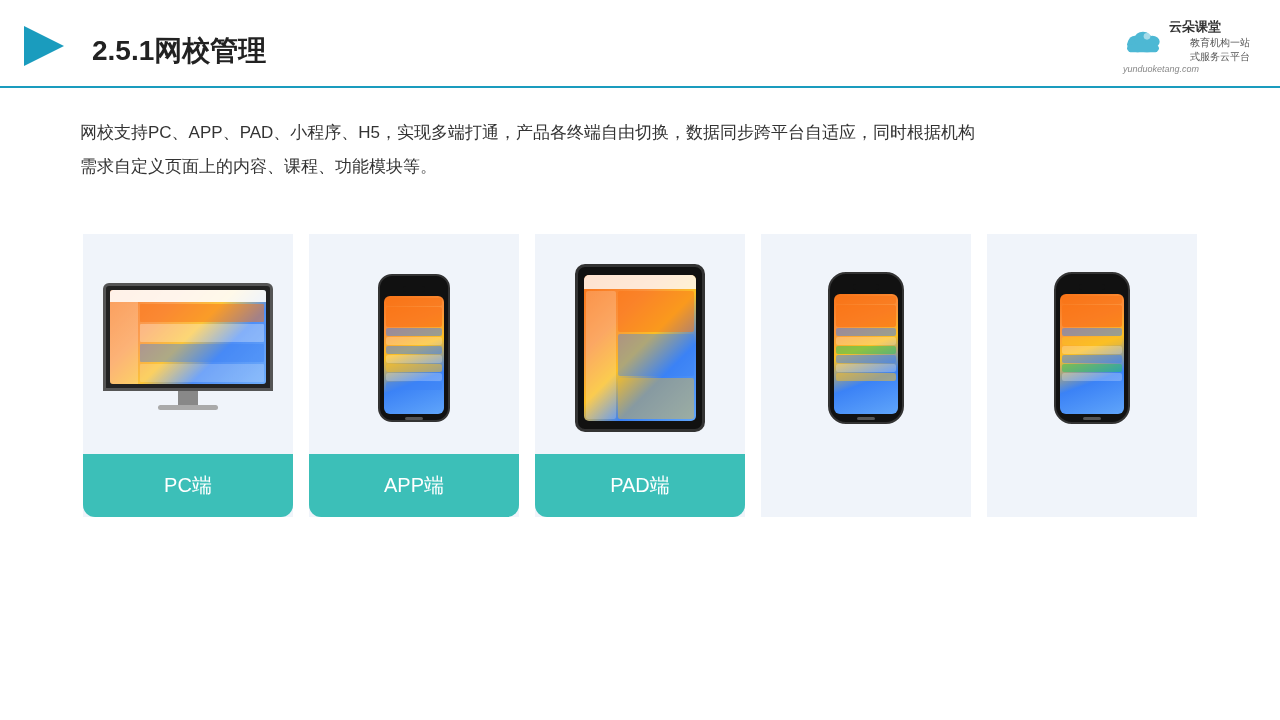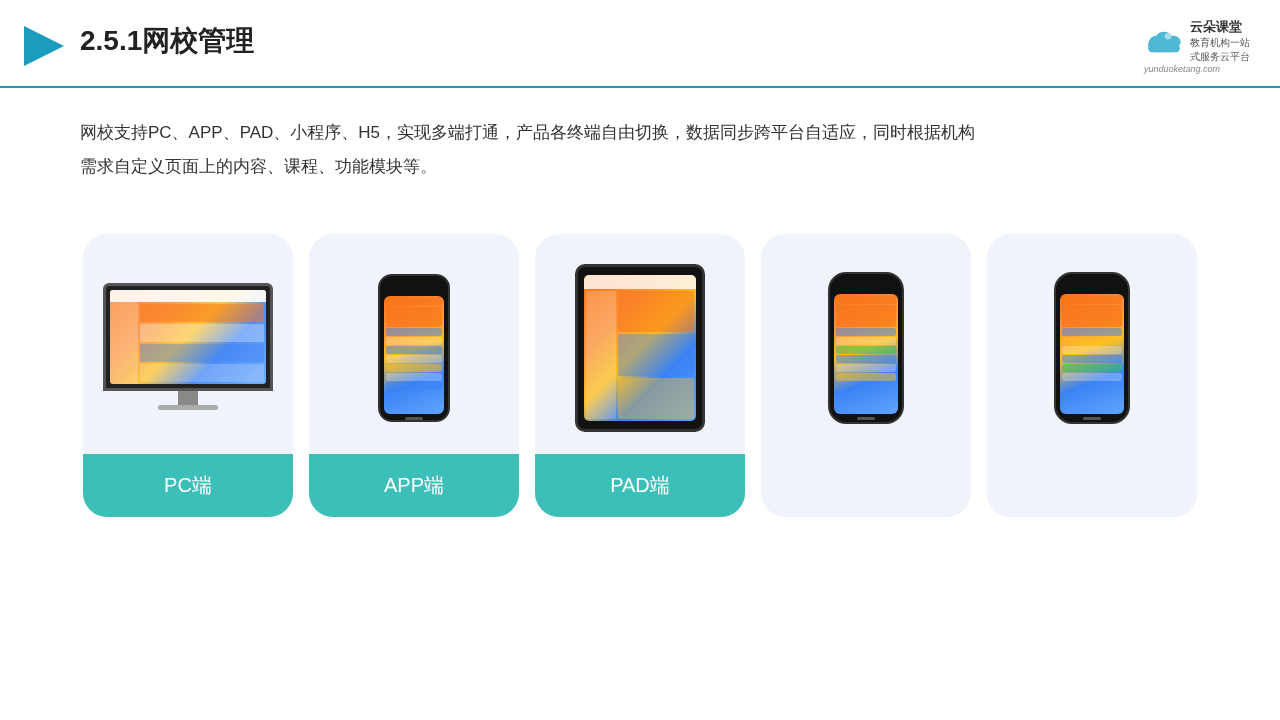--- a/index.html
+++ b/index.html
@@ -14,22 +14,22 @@
     
     .header {
       display: flex;
       align-items: center;
       justify-content: space-between;
       padding: 18px 30px 12px 20px;
       border-bottom: 2px solid #1a9cbe;
     }
     .header-left {
       display: flex;
-      align-items: flex-start;
-      gap: 12px;
+      align-items: flex-end;
+      gap: 24px;
     }
     .play-icon {
       width: 48px;
       height: 48px;
     }
     .page-title {
       font-size: 28px;
       font-weight: bold;
       color: #222;
     }
@@ -45,20 +45,21 @@
     .logo-text {
       font-size: 13px;
       color: #333;
       font-weight: bold;
     }
     .logo-sub {
       font-size: 10px;
       color: #555;
       text-align: center;
       line-height: 1.4;
+      margin-left: 21px;
     }
     .logo-url {
       font-size: 9px;
       color: #888;
       font-style: italic;
     }
 
     
     .description {
       padding: 28px 119px 10px 80px;
@@ -71,21 +72,21 @@
     .cards-container {
       display: flex;
       justify-content: center;
       gap: 16px;
       padding: 30px 50px 20px 50px;
       margin-top: 10px;
     }
 
     .card {
       background: #f0f4fa;
-      border-radius: 24px;
+      border-radius: 0;
       width: 210px;
       display: flex;
       flex-direction: column;
       align-items: center;
       overflow: hidden;
     }
 
     .card-image-area {
       width: 100%;
       height: 220px;

